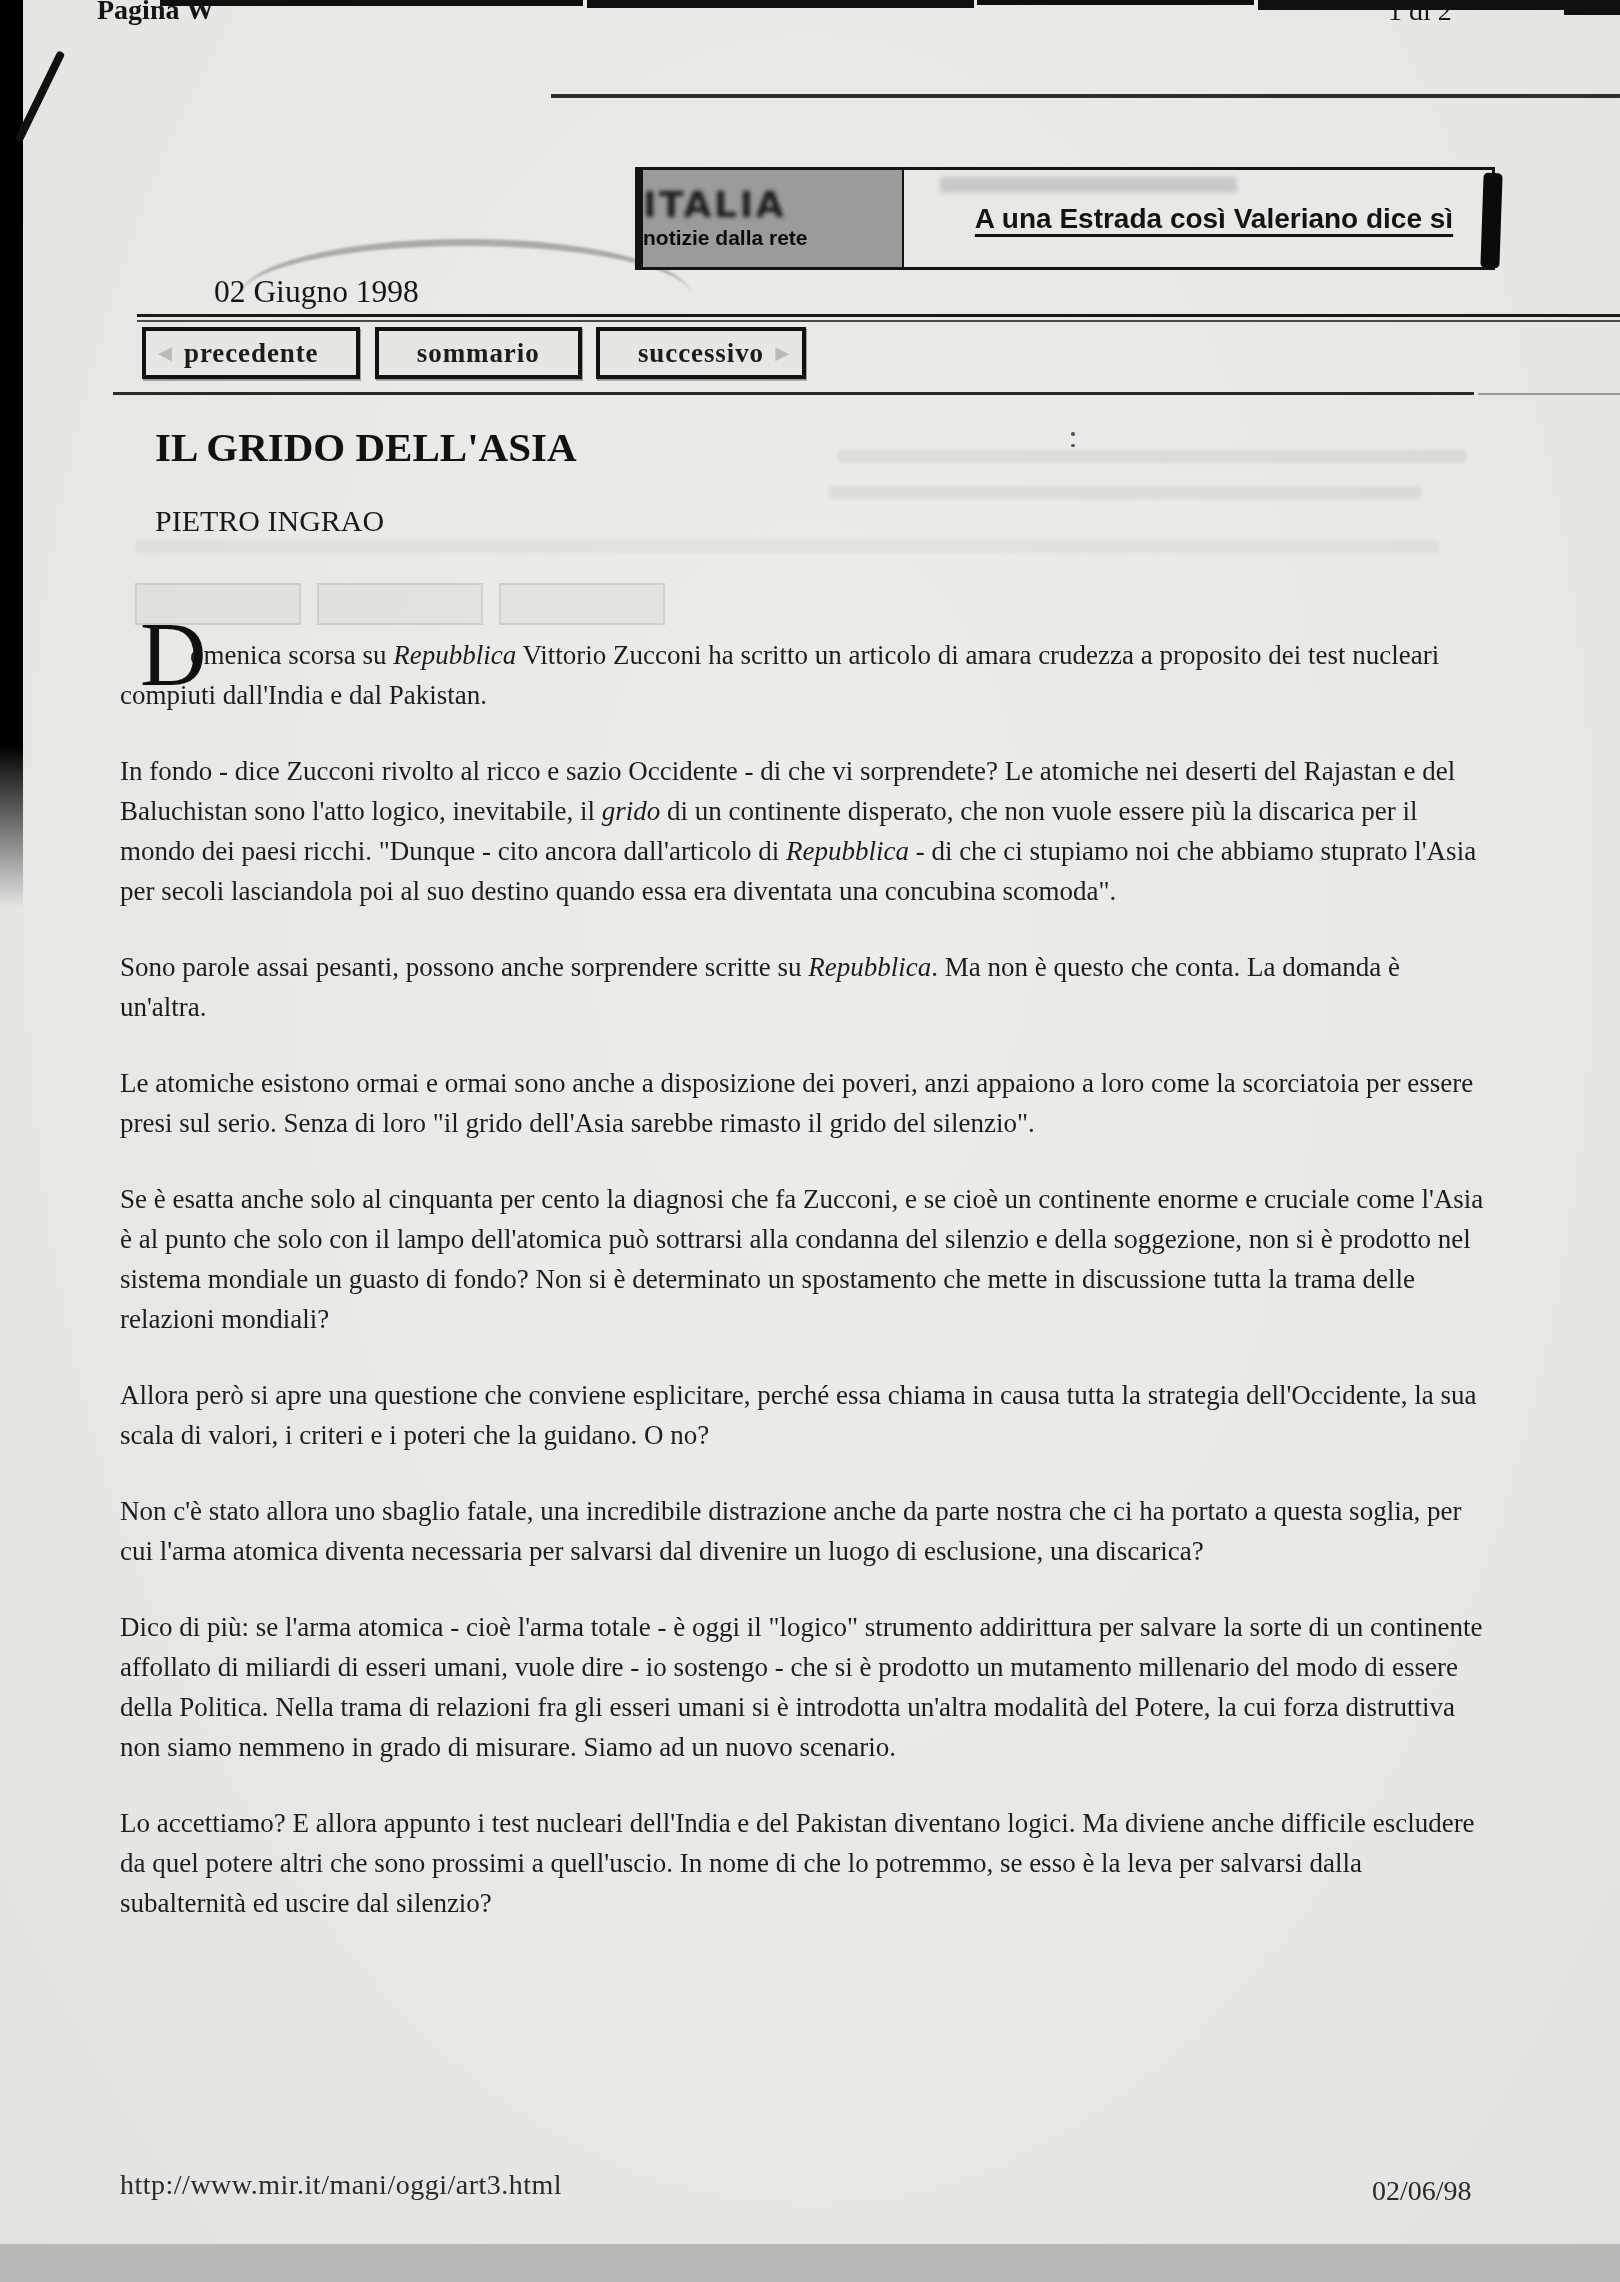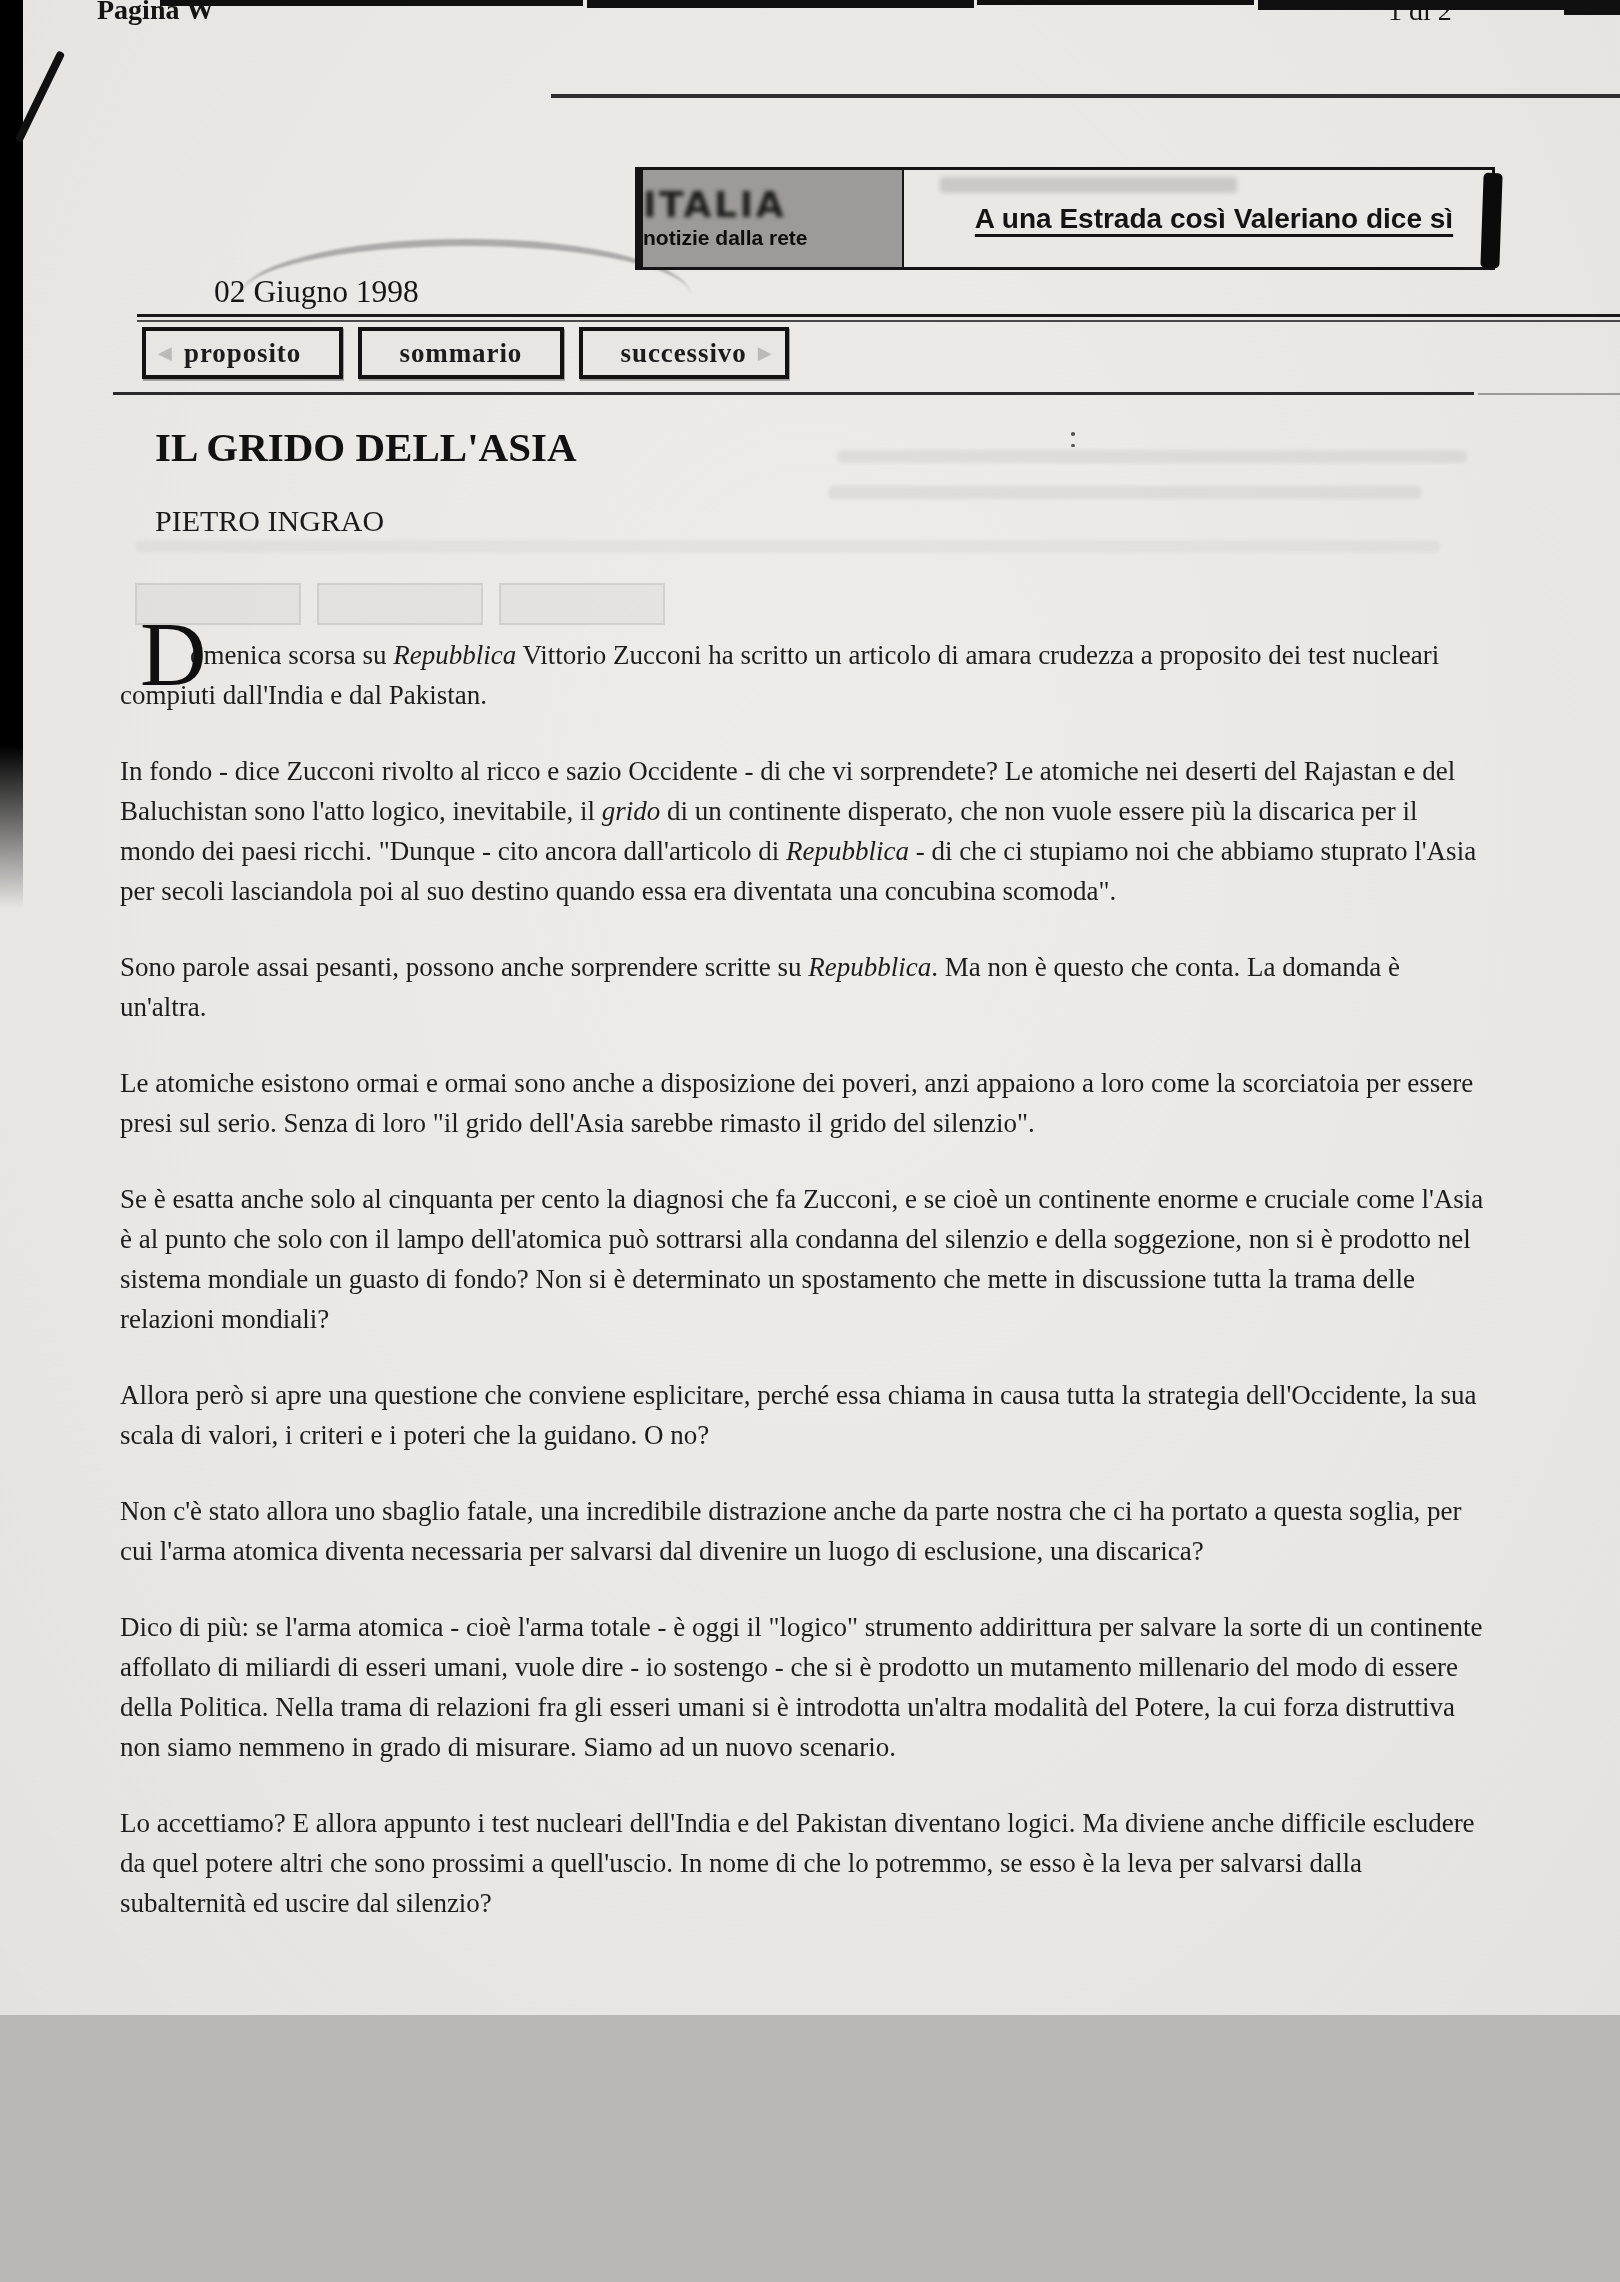--- a/index.html
+++ b/index.html
@@ -1,18 +1,18 @@
 <!DOCTYPE html>
 <html style="font-size:14.4px"><head>
 <meta charset="utf-8">
 <style>
   html,body{margin:0;padding:0;background:#b9b8b6;}
   .page{
     position:relative;
-    width:1620px;height:2015px;
+    width:1620px;height:2244px;
     margin:0 auto;
     background:radial-gradient(ellipse at 50% 40%, #edecE9 0%, #e9e8e5 55%, #e3e2df 100%);
     font-family:"Liberation Serif", serif;
     color:#1d1d1d;
     overflow:hidden;
   }
   
   .bar{position:absolute;background:#101010;z-index:5;}
   .left-strip{position:absolute;left:0;top:0;width:23.4px;height:909px;
     background:linear-gradient(to bottom,#000 0%,#000 82%,rgba(0,0,0,0) 100%);z-index:5;}
@@ -112,21 +112,21 @@
       <a class="banner-link">A una Estrada così Valeriano dice sì</a>
     </div>
   </div>
 
   <div class="rule-a"></div>
   <div class="rule-b"></div>
 
   <div class="nav-row">
       <div class="nav-btn">
         <span class="nav-arrow left">◄</span>
-        <span>proposito</span>
+        <span>precedente</span>
       </div>
       <div class="nav-btn">
         <span>sommario</span>
       </div>
       <div class="nav-btn">
         <span>successivo</span>
         <span class="nav-arrow right">►</span>
       </div>
     </div>
 

